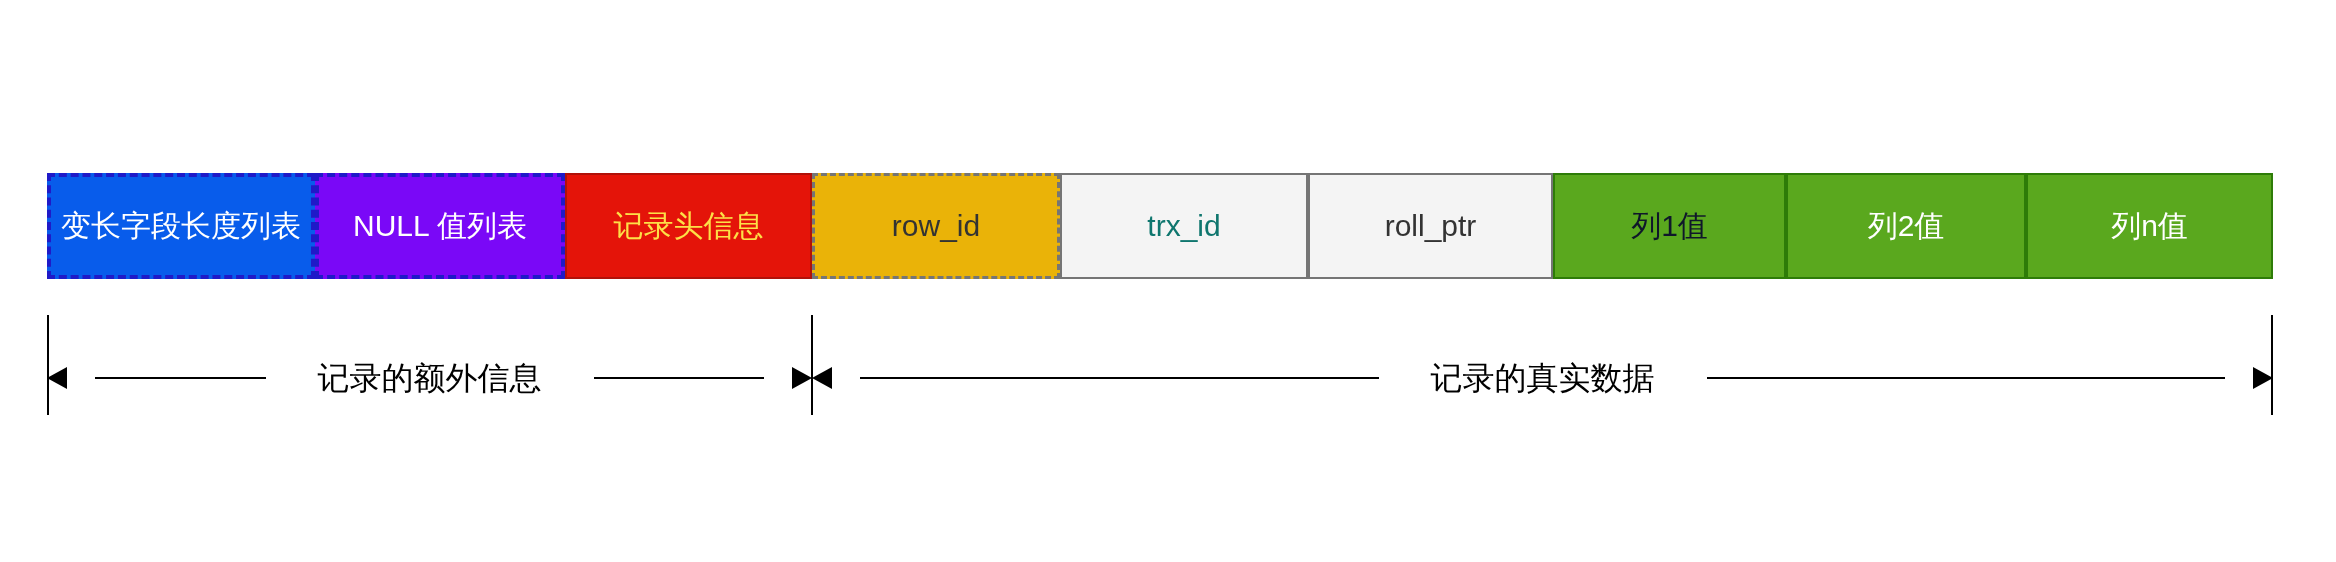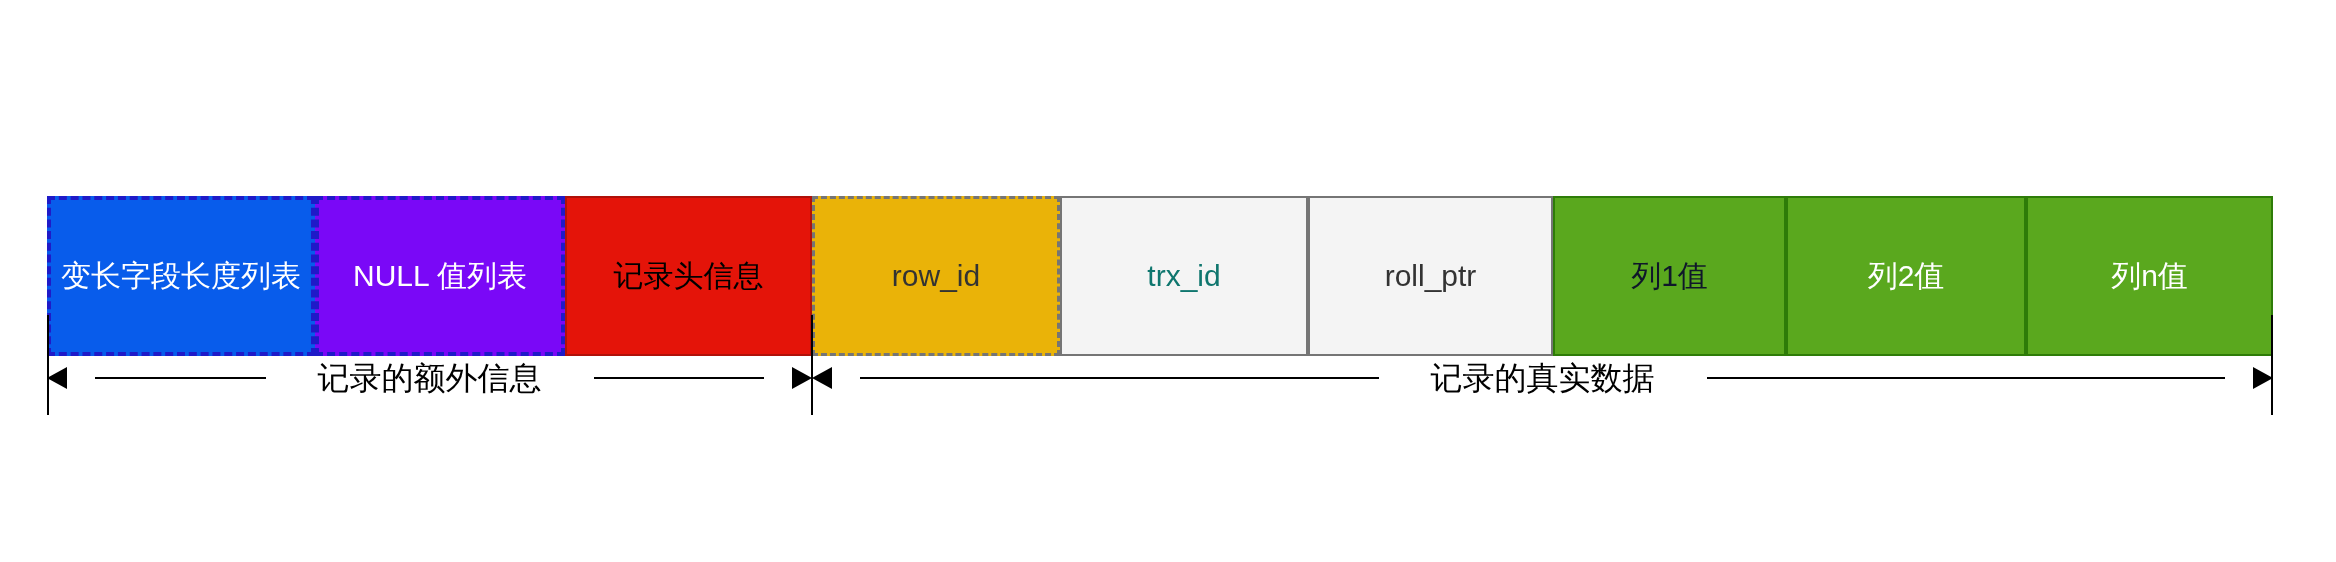--- a/index.html
+++ b/index.html
@@ -3,44 +3,44 @@
 <meta charset="utf-8">
 <style>
   html,body{margin:0;padding:0;}
   body{
     width:2336px;height:562px;background:#ffffff;overflow:hidden;
     font-family:"Liberation Sans","DejaVu Sans",sans-serif;
   }
   .canvas{position:absolute;left:47px;top:173px;width:2226px;height:389px;}
   .boxes-row{display:flex;height:142px;}
   .box{
-    box-sizing:border-box;height:160px;flex:0 0 auto;
+    box-sizing:border-box;height:106px;flex:0 0 auto;
     display:flex;align-items:center;justify-content:center;
-    font-size:30px;line-height:1;white-space:nowrap;margin-top:23px;
+    font-size:30px;line-height:1;white-space:nowrap;
   }
   .tick{position:absolute;top:142px;width:2px;height:100px;background:#000000;}
   .dim-row{position:absolute;left:0;top:180px;height:50px;}
   .dim-section{position:absolute;top:0;height:50px;display:flex;align-items:center;gap:28px;}
   .dim-line{flex:1 1 auto;height:2px;background:#000000;}
   .dim-label{
     flex:0 0 auto;padding:0 24px;font-size:32px;color:#000000;
     line-height:50px;white-space:nowrap;
   }
   .ah{width:0;height:0;flex:0 0 auto;border-top:11px solid transparent;border-bottom:11px solid transparent;}
   .ah-left{border-right:20px solid #000000;}
   .ah-right{border-left:20px solid #000000;}
 </style>
 </head>
 <body>
 
 <div class="canvas">
   <div class="boxes-row" id="boxes-row">
       <div class="box" style="width: 268px; background: rgb(8, 92, 235); border: 4px dashed rgb(31, 26, 200); color: rgb(255, 255, 255);">变长字段长度列表</div>
       <div class="box" style="width: 250px; background: rgb(122, 8, 247); border: 4px dashed rgb(31, 26, 200); color: rgb(255, 255, 255);">NULL 值列表</div>
-      <div class="box" style="width: 247px; background: rgb(228, 20, 9); border: 2px solid rgb(176, 17, 9); color: #000000;">记录头信息</div>
+      <div class="box" style="width: 247px; background: rgb(228, 20, 9); border: 2px solid rgb(176, 17, 9); color: #fde047;">记录头信息</div>
       <div class="box" style="width: 248px; background: #eab308; border: 3px dashed rgb(117, 117, 117); color: rgb(51, 51, 51);">row_id</div>
       <div class="box" style="width: 248px; background: rgb(244, 244, 244); border: 2px solid rgb(117, 117, 117); color: #0f766e;">trx_id</div>
       <div class="box" style="width: 245px; background: rgb(244, 244, 244); border: 2px solid rgb(117, 117, 117); color: rgb(51, 51, 51);">roll_ptr</div>
       <div class="box" style="width: 233px; background: rgb(90, 168, 30); border: 2px solid rgb(46, 124, 8); color: #0f172a;">列1值</div>
       <div class="box" style="width: 240px; background: rgb(90, 168, 30); border: 2px solid rgb(46, 124, 8); color: rgb(255, 255, 255);">列2值</div>
       <div class="box" style="width: 247px; background: rgb(90, 168, 30); border: 2px solid rgb(46, 124, 8); color: rgb(255, 255, 255);">列n值</div>
     </div>
   <div id="ticks">
       <div class="tick" style="left: 0px; background: rgb(0, 0, 0);"></div>
       <div class="tick" style="left: 764px; background: rgb(0, 0, 0);"></div>

